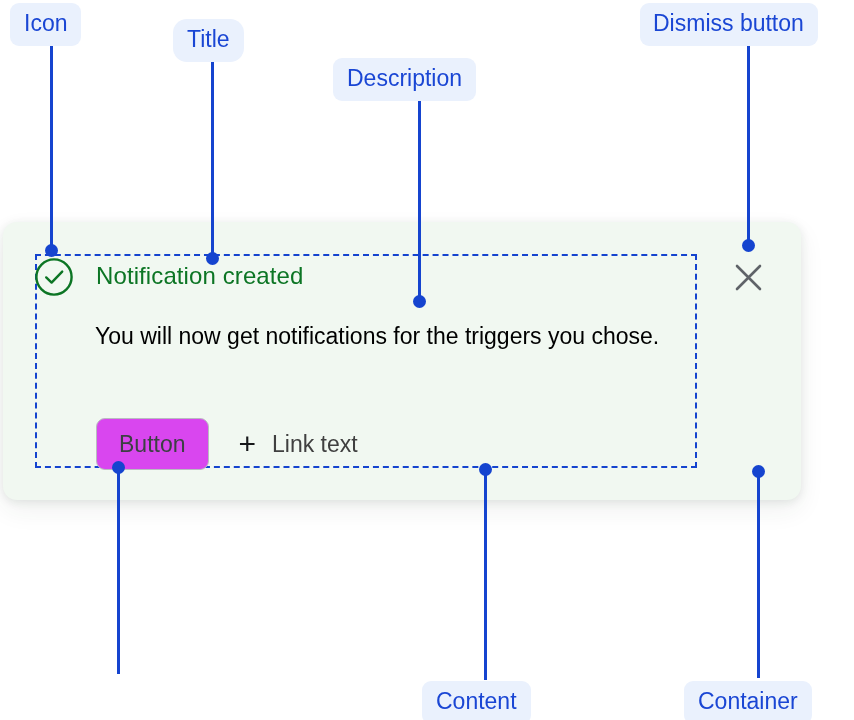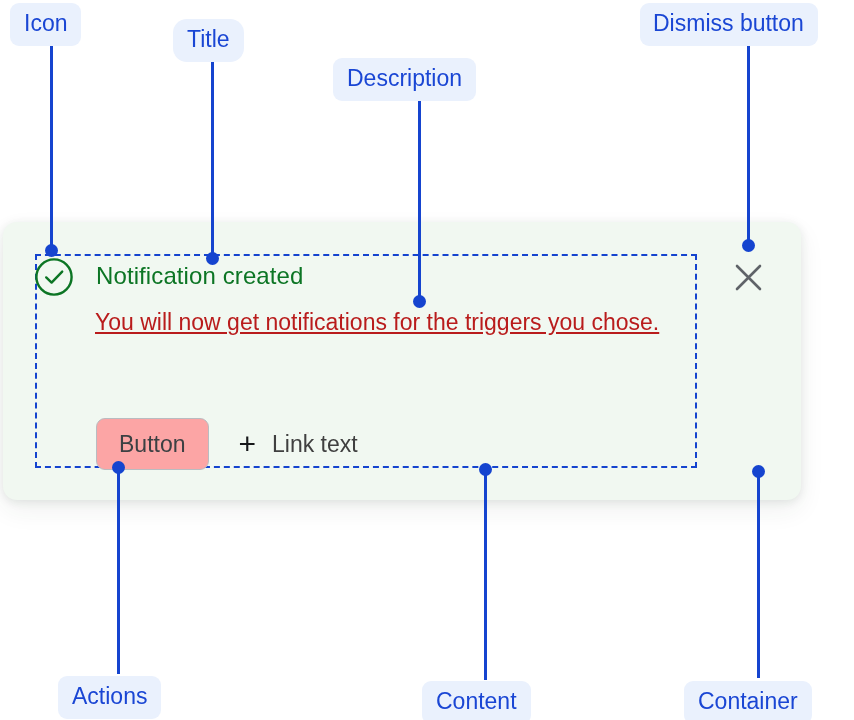--- a/index.html
+++ b/index.html
@@ -88,44 +88,43 @@
     font-size: 24px;
     font-weight: normal;
     color: #0c7524;
     line-height: 1.2;
     letter-spacing: 0.1px;
   }
 
   .toast-desc {
     position: absolute;
     left: 95px;
-    top: 302px;
+    top: 316px;
     width: 600px;
     font-size: 23px;
-    color: #b91c1c;
+    color: #000000;
     line-height: 40px;
-    text-decoration: underline;
   }
 
   
   .actions {
     position: absolute;
     left: 96px;
     top: 418px;
     display: flex;
     align-items: center;
     gap: 30px;
   }
   .btn {
     display: inline-flex;
     align-items: center;
     justify-content: center;
     height: 52px;
     padding: 0 22px;
-    background: #fca5a5;
+    background: #d946ef;
     border: 1.6px solid #b9bcc0;
     border-radius: 9px;
     font-size: 23px;
     color: #3c4043;
     font-family: "Liberation Sans", sans-serif;
     box-sizing: border-box;
     cursor: pointer;
   }
   .link-group {
     display: inline-flex;
@@ -210,19 +209,18 @@
   <div class="dot" style="left:752px; top:465px;"></div>
 
   <div class="pill" style="left:10px; top:3px;text-align:center;">Icon</div>
 
   <div class="pill" style="left:173px; top:19px;border-radius:14px;">Title</div>
 
   <div class="pill" style="left:333px; top:58px;">Description</div>
 
   <div class="pill" style="left:640px; top:3px;padding-left:13px;">Dismiss button</div>
 
-  <div class="pill" style="left:58px; top:676px;">Actions</div>
 
   <div class="pill" style="left:422px; top:681px;">Content</div>
 
   <div class="pill" style="left:684px; top:681px;">Container</div>
 
 </div>
 
 </body></html>

